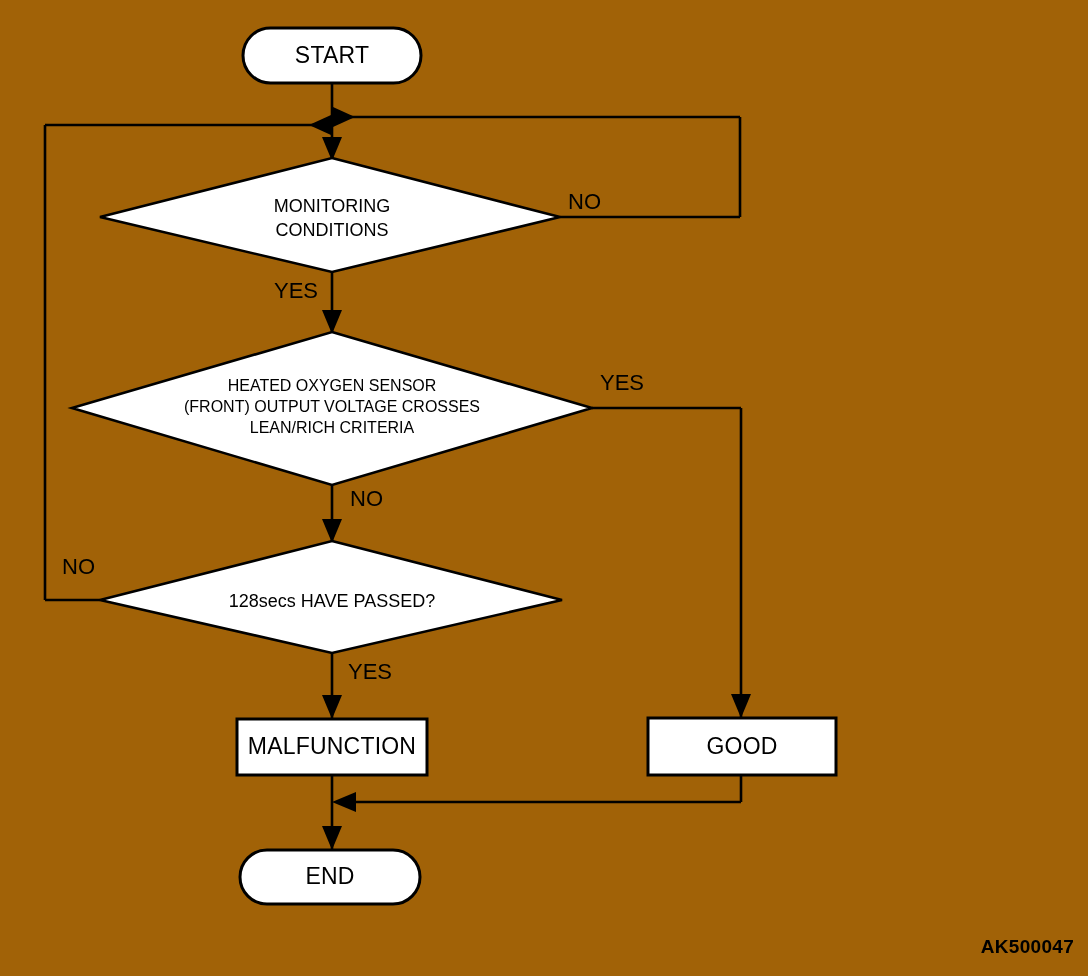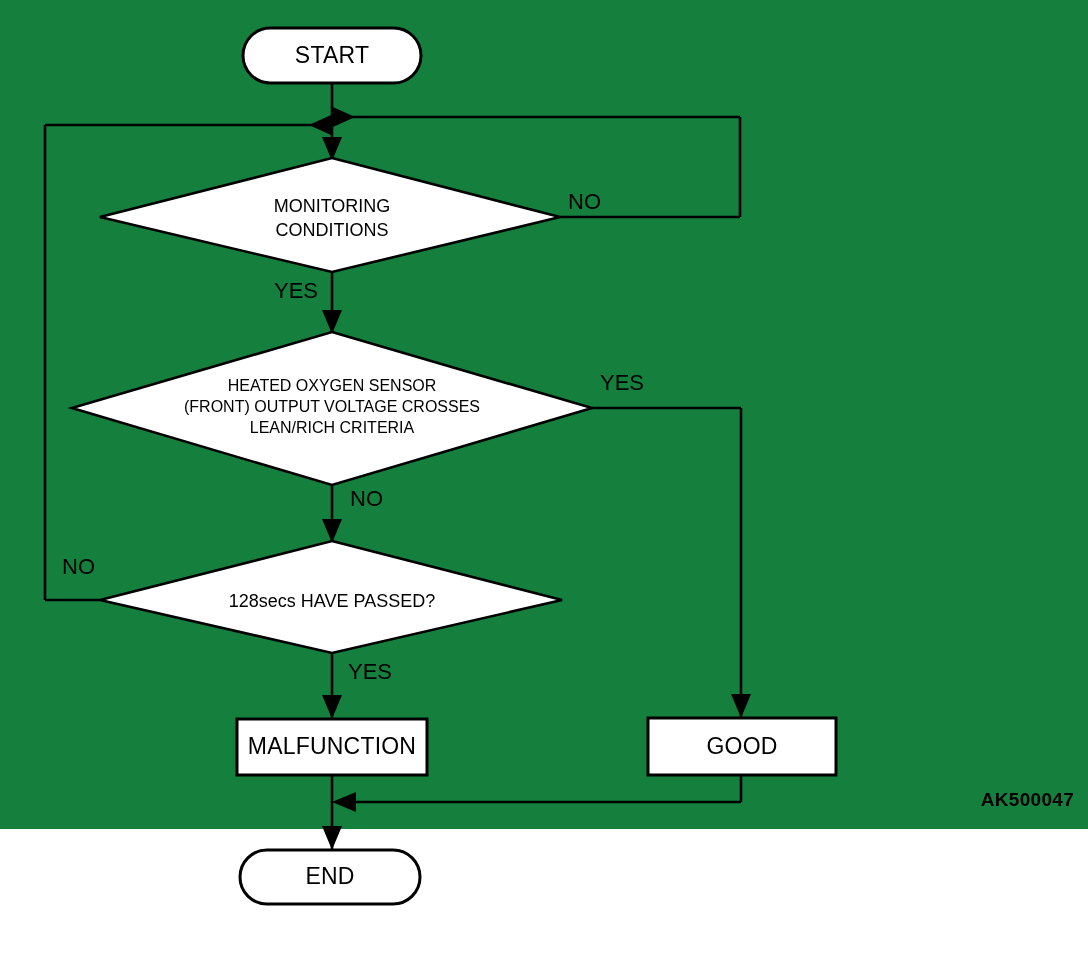--- a/index.html
+++ b/index.html
@@ -9,22 +9,22 @@
   }
   body {
     width: 1088px;
     height: 976px;
     font-family: "Liberation Sans", sans-serif;
     overflow: hidden;
   }
   #flowchart-root {
     position: relative;
     width: 1088px;
-    height: 829px;
-    background: #15803d;
+    height: 976px;
+    background: #a16207;
   }
   svg#diagram {
     display: block;
     width: 1088px;
     height: 976px;
   }
   .node-shape {
     fill: #ffffff;
     stroke: #000000;
     stroke-width: 3;

